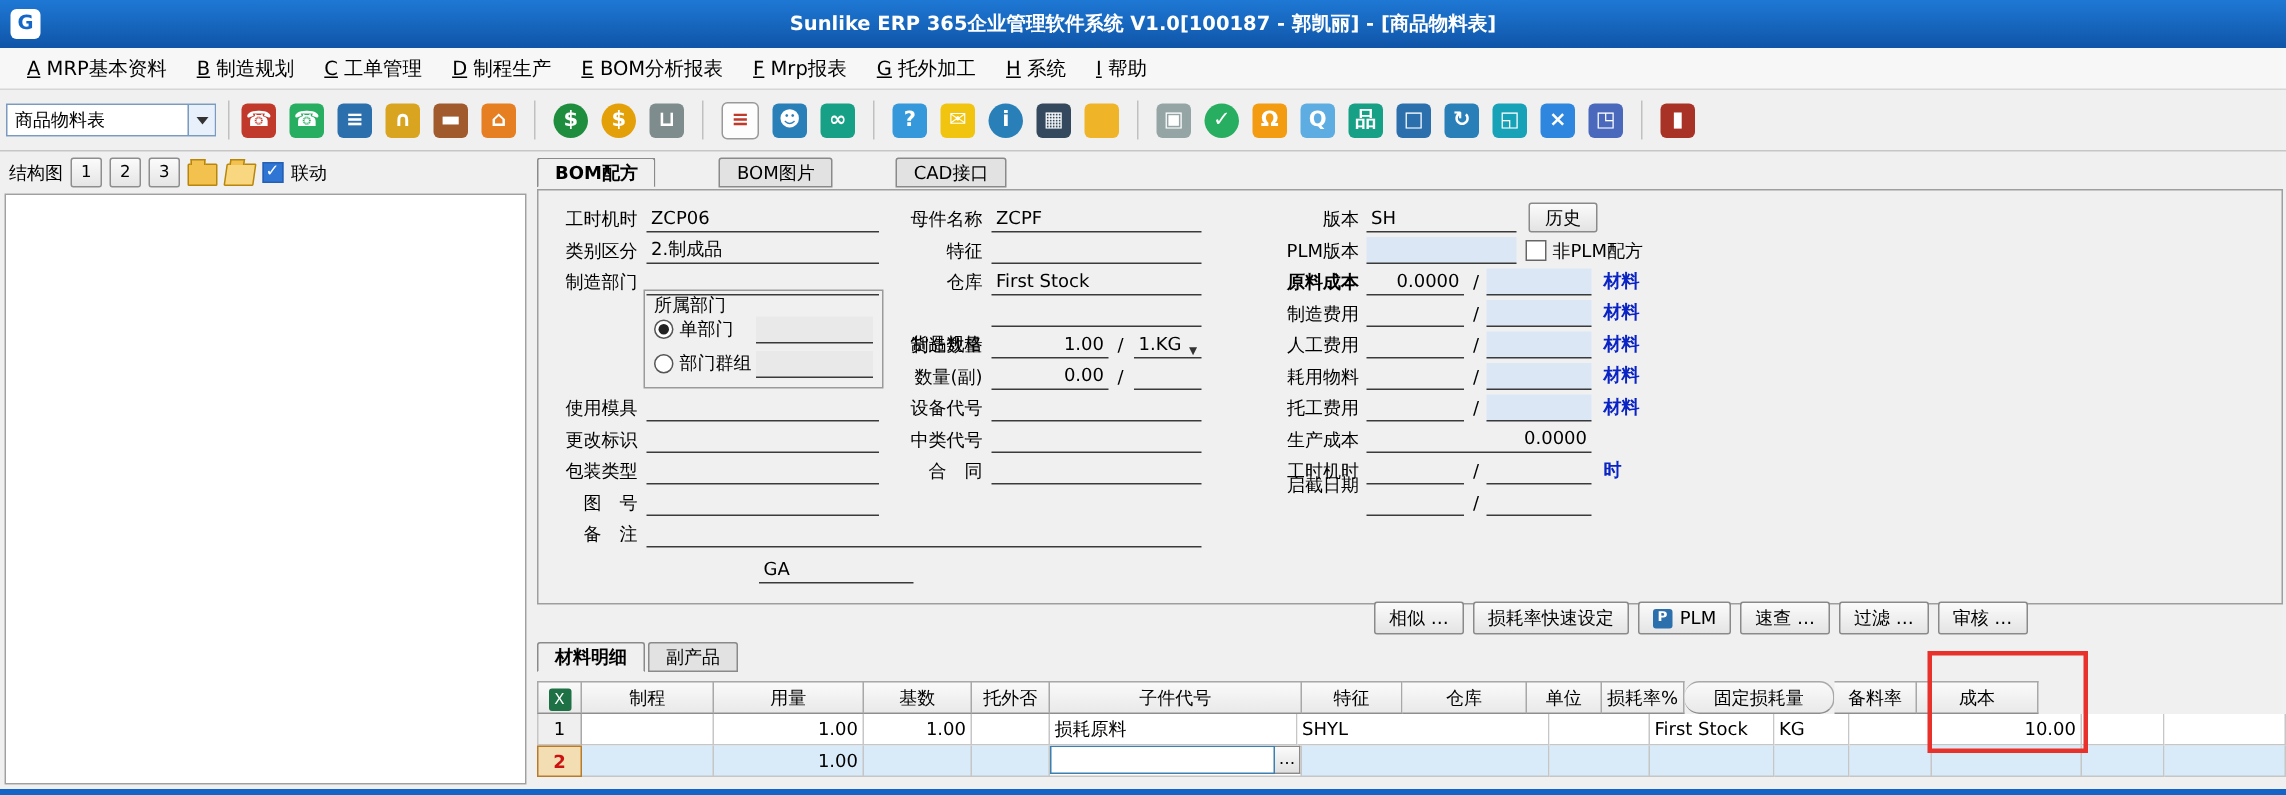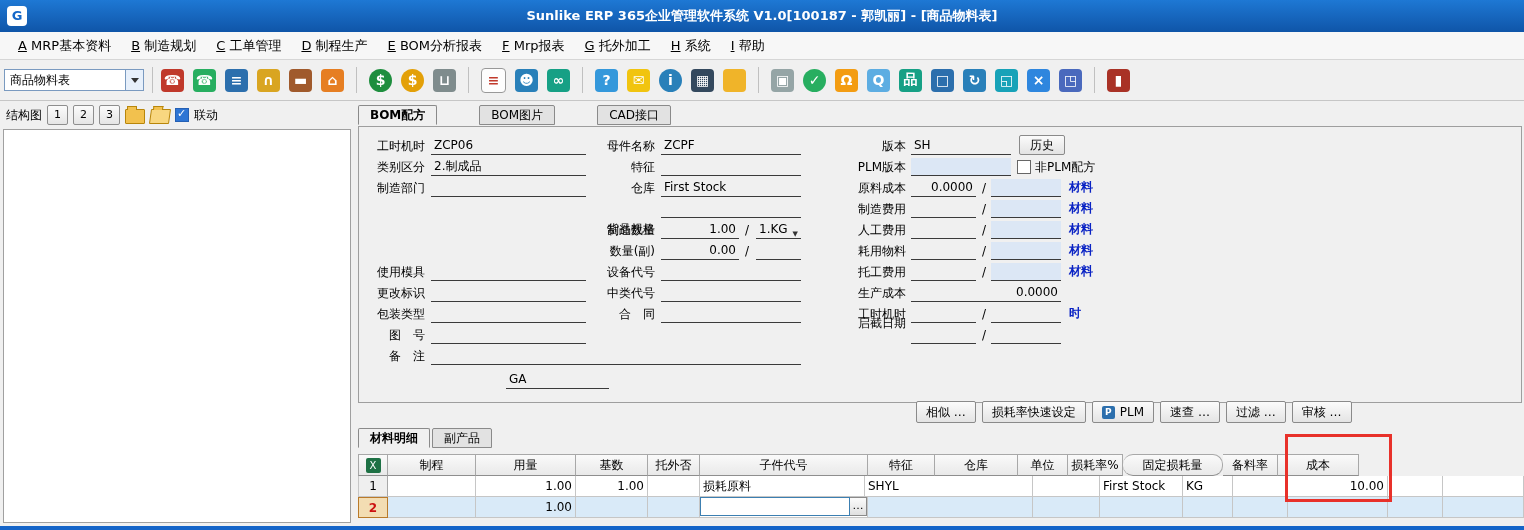--- a/index.html
+++ b/index.html
@@ -174,20 +174,29 @@
 
       <div class="form-panel">
 
         <span class="flabel" style="left:0;width:66px;top:10px;">工时机时</span>
         <span class="ffield" style="left:72px;width:155px;top:10px;">ZCP06</span>
         <span class="flabel" style="left:0;width:66px;top:31px;">类别区分</span>
         <span class="ffield" style="left:72px;width:155px;top:31px;">2.制成品</span>
         <span class="flabel" style="left:0;width:66px;top:52px;">制造部门</span>
         <span class="ffield" style="left:72px;width:155px;top:52px;"></span>
 
+        <div class="gbox" style="left:70px;top:66px;width:158px;height:64px;">
+          <span style="position:absolute;left:6px;top:1px;">所属部门</span>
+          <span class="radio on" style="position:absolute;left:6px;top:19px;"></span>
+          <span style="position:absolute;left:23px;top:17px;">单部门</span>
+          <span class="ffield grayfill" style="left:74px;width:78px;top:17px;"></span>
+          <span class="radio" style="position:absolute;left:6px;top:42px;"></span>
+          <span style="position:absolute;left:23px;top:40px;">部门群组</span>
+          <span class="ffield grayfill" style="left:74px;width:78px;top:40px;"></span>
+        </div>
 
         <span class="flabel" style="left:0;width:66px;top:136px;">使用模具</span>
         <span class="ffield" style="left:72px;width:155px;top:136px;"></span>
         <span class="flabel" style="left:0;width:66px;top:157px;">更改标识</span>
         <span class="ffield" style="left:72px;width:155px;top:157px;"></span>
         <span class="flabel" style="left:0;width:66px;top:178px;">包装类型</span>
         <span class="ffield" style="left:72px;width:155px;top:178px;"></span>
         <span class="flabel" style="left:0;width:66px;top:199px;">图　号</span>
         <span class="ffield" style="left:72px;width:155px;top:199px;"></span>
         <span class="flabel" style="left:0;width:66px;top:220px;">备　注</span>
@@ -222,21 +231,21 @@
 
         <span class="flabel" style="left:477px;width:70px;top:10px;">版本</span>
         <span class="ffield" style="left:552px;width:100px;top:10px;">SH</span>
         <span class="sbtn" style="left:660px;top:8px;">历史</span>
 
         <span class="flabel" style="left:477px;width:70px;top:31px;">PLM版本</span>
         <span class="ffield filled" style="left:552px;width:100px;top:31px;"></span>
         <span class="cbx" style="position:absolute;left:658px;top:33px;"></span>
         <span style="position:absolute;left:676px;top:32px;">非PLM配方</span>
 
-        <span class="flabel" style="left:477px;width:70px;top:52px;">原料成本</span>
+        <span class="flabel" style="left:477px;width:70px;top:52px;font-weight:bold;">原料成本</span>
         <span class="ffield num" style="left:552px;width:65px;top:52px;">0.0000</span>
         <span class="fslash" style="left:619px;top:52px;">/</span>
         <span class="ffield filled" style="left:632px;width:70px;top:52px;"></span>
         <span class="blu" style="position:absolute;left:710px;top:52px;">材料</span>
 
         <span class="flabel" style="left:477px;width:70px;top:73px;">制造费用</span>
         <span class="ffield num" style="left:552px;width:65px;top:73px;"></span>
         <span class="fslash" style="left:619px;top:73px;">/</span>
         <span class="ffield filled" style="left:632px;width:70px;top:73px;"></span>
         <span class="blu" style="position:absolute;left:710px;top:73px;">材料</span>

